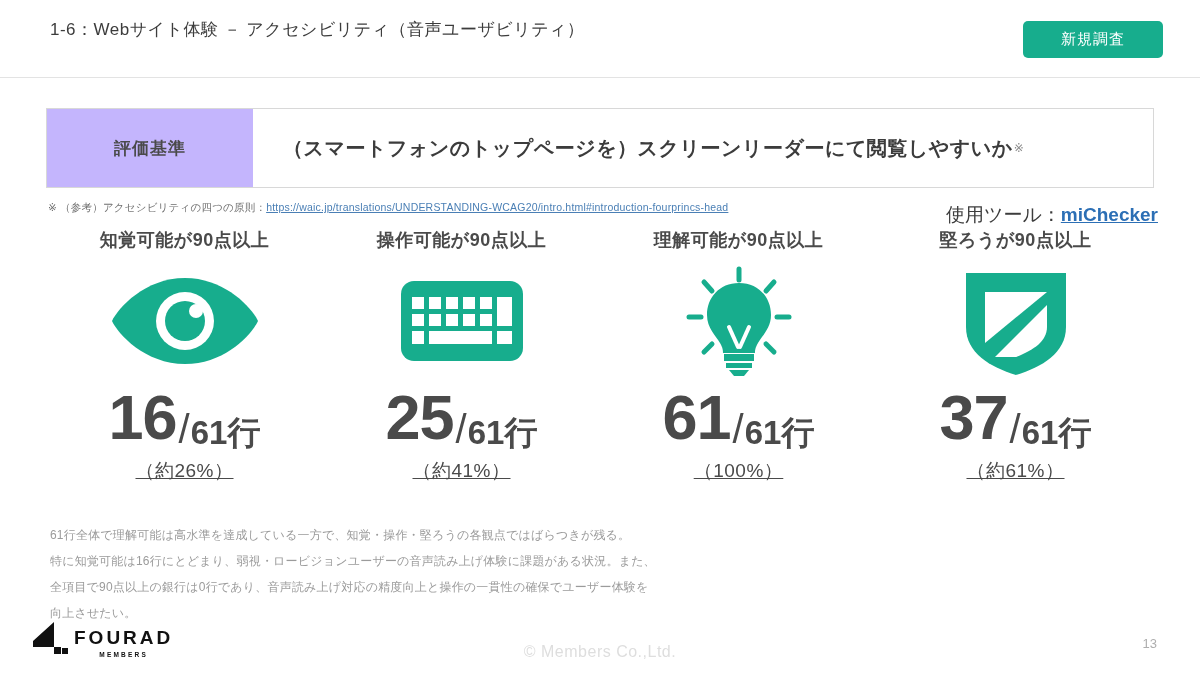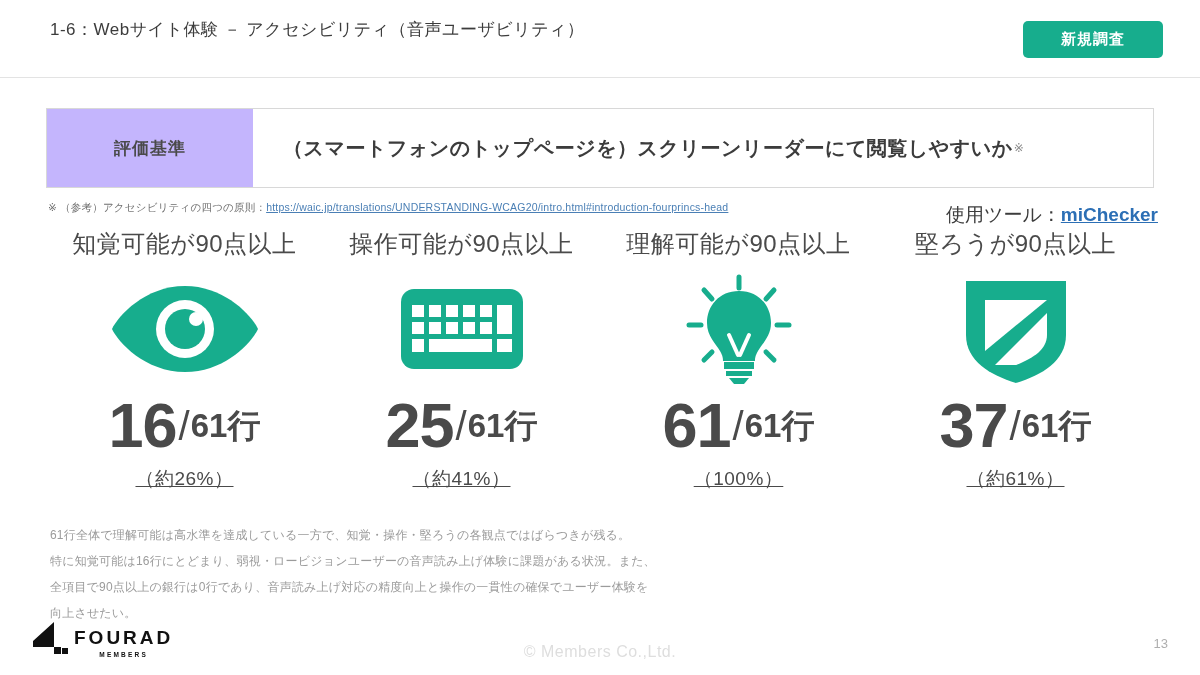--- a/index.html
+++ b/index.html
@@ -44,21 +44,21 @@
   .badge {
     position: absolute;
     right: 37px;
     top: 21px;
     min-width: 140px;
     height: 37px;
     background: #17ad8d;
     border-radius: 5px;
     color: #ffffff;
     font-size: 15px;
-    font-weight: 700;
+    font-weight: 400;
     display: flex;
     align-items: center;
     justify-content: center;
     letter-spacing: 1px;
     box-sizing: border-box;
     padding: 0 16px;
   }
 
   
   .criteria {
@@ -139,36 +139,36 @@
     width: 1108px;
     display: flex;
   }
   .metric {
     width: 277px;
     display: flex;
     flex-direction: column;
     align-items: center;
   }
   .metric-title {
-    font-size: 24px;
-    font-weight: 400;
+    font-size: 18px;
+    font-weight: 700;
     color: #4a4a4a;
     letter-spacing: 0.5px;
     white-space: nowrap;
   }
   .metric-icon {
     height: 122px;
     display: flex;
     align-items: center;
     justify-content: center;
     margin-top: 8px;
   }
   .metric-number {
     display: flex;
-    align-items: center;
+    align-items: flex-end;
     justify-content: center;
     color: #4a4a4a;
     margin-top: 4px;
     line-height: 1;
   }
   .num-big {
     font-size: 63px;
     font-weight: 700;
     letter-spacing: -1px;
   }
@@ -235,21 +235,21 @@
     position: absolute;
     left: 50%;
     transform: translateX(-50%);
     bottom: 14px;
     font-size: 16px;
     color: #dedede;
     letter-spacing: 0.5px;
   }
   .page-number {
     position: absolute;
-    right: 32px;
+    right: 43px;
     bottom: 24px;
     font-size: 13px;
     color: #aeaeae;
   }
 </style>
 </head>
 <body>
 
 <div class="slide">
 

